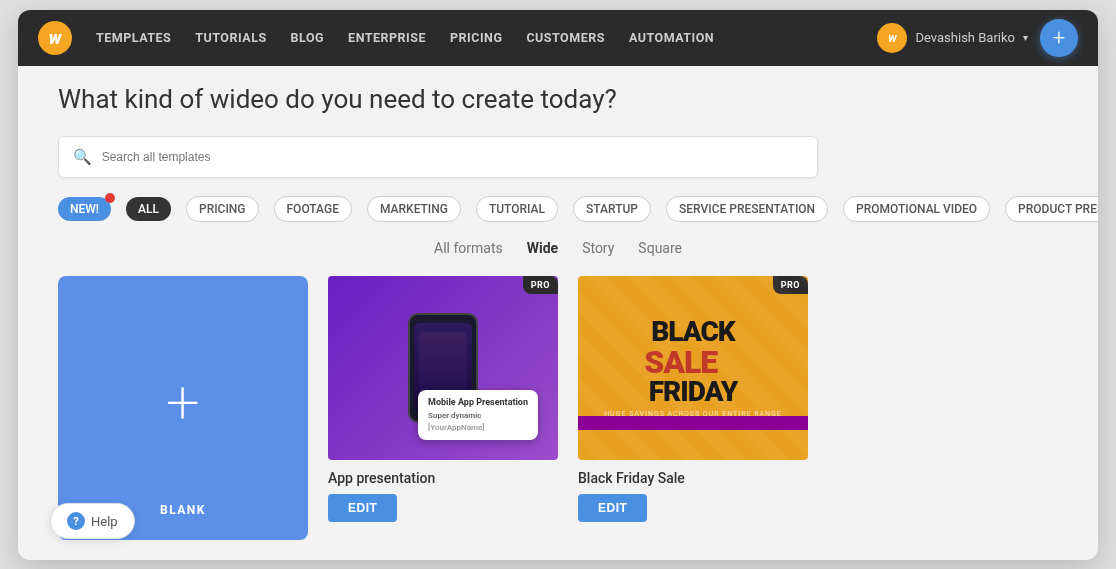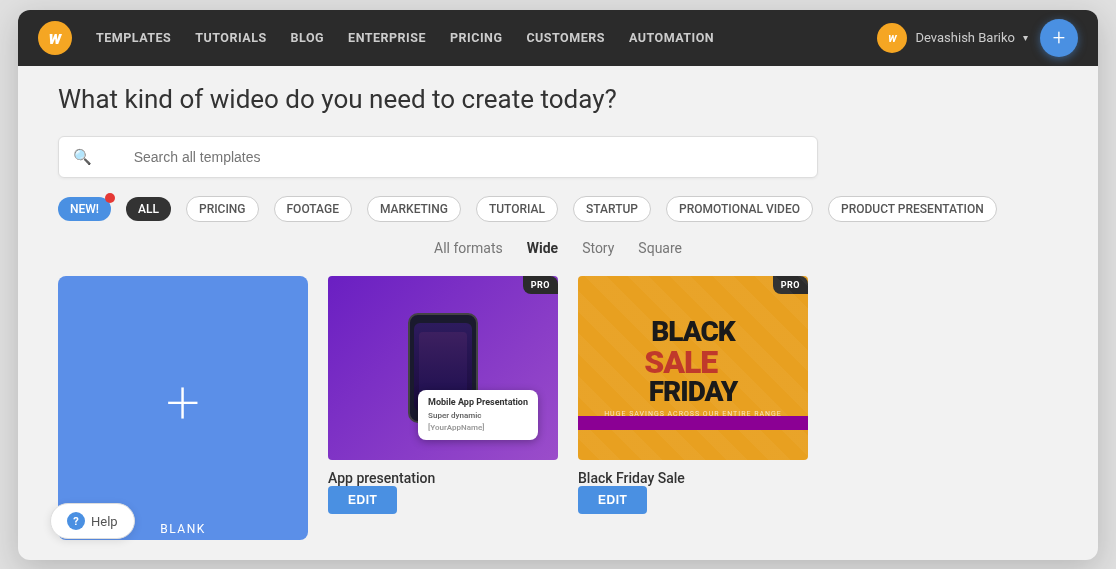--- a/index.html
+++ b/index.html
@@ -136,25 +136,24 @@
       box-shadow: 0 1px 3px rgba(0,0,0,0.05);
     }
     .search-icon {
       color: #999;
       font-size: 15px;
       margin-right: 10px;
     }
     .search-input {
       border: none;
       outline: none;
-      font-size: 14px;
+      font-size: 12px;
       color: #999;
       flex: 1;
       background: transparent;
-      margin-left: 32px;
     }
     .filter-row {
       display: flex;
       align-items: center;
       gap: 15px;
       margin-bottom: 18px;
       flex-wrap: nowrap;
     }
     .filter-tag {
       padding: 5px 12px;
@@ -226,23 +225,23 @@
       color: white;
       font-size: 60px;
       font-weight: 200;
       line-height: 1;
       margin-bottom: 10px;
     }
     .card-blank-label {
       color: white;
       font-size: 12px;
       letter-spacing: 1.5px;
-      font-weight: 400;
-      position: absolute;
-      bottom: 4px;
+      font-weight: 700;
+      position: absolute;
+      bottom: 23px;
     }
     .card {
       width: 230px;
       flex-shrink: 0;
       cursor: pointer;
     }
     .card-thumb {
       width: 100%;
       height: 184px;
       border-radius: 4px;
@@ -379,21 +378,21 @@
         transparent,
         transparent 15px,
         rgba(255,255,255,0.04) 15px,
         rgba(255,255,255,0.04) 30px
       );
     }
     .card-title {
       font-size: 14px;
       color: #333;
       font-weight: 500;
-      margin-bottom: 0;
+      margin-bottom: 8px;
     }
     .edit-btn {
       background: #4a90e2;
       color: white;
       border: none;
       border-radius: 4px;
       padding: 7px 20px;
       font-size: 12px;
       font-weight: 700;
       cursor: pointer;
@@ -470,20 +469,21 @@
       <div class="filter-tag new">
         <span>NEW!</span>
         <span class="badge"></span>
       </div>
       <div class="filter-tag all">ALL</div>
       <div class="filter-tag">PRICING</div>
       <div class="filter-tag">FOOTAGE</div>
       <div class="filter-tag">MARKETING</div>
       <div class="filter-tag">TUTORIAL</div>
       <div class="filter-tag">STARTUP</div>
+      <div class="filter-tag">SERVICE PRESENTATION</div>
       <div class="filter-tag">PROMOTIONAL VIDEO</div>
       <div class="filter-tag">PRODUCT PRESENTATION</div>
 
     </div>
 
     <div class="format-row">
       <span class="format-item">All formats</span>
       <span class="format-item active">Wide</span>
       <span class="format-item">Story</span>
       <span class="format-item">Square</span>

